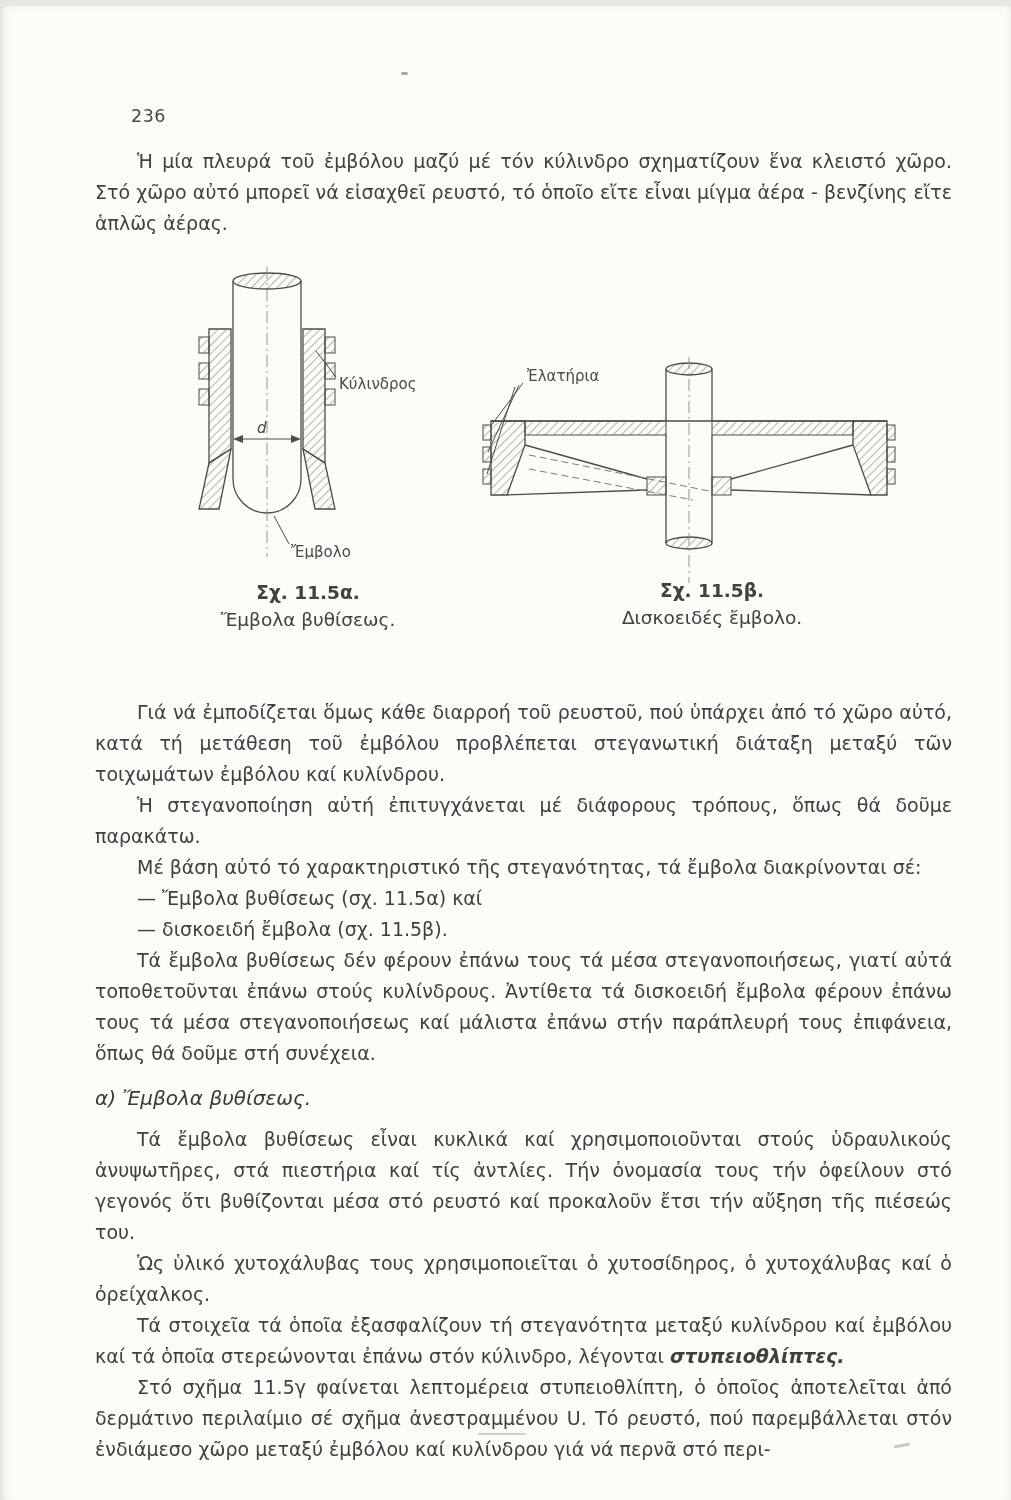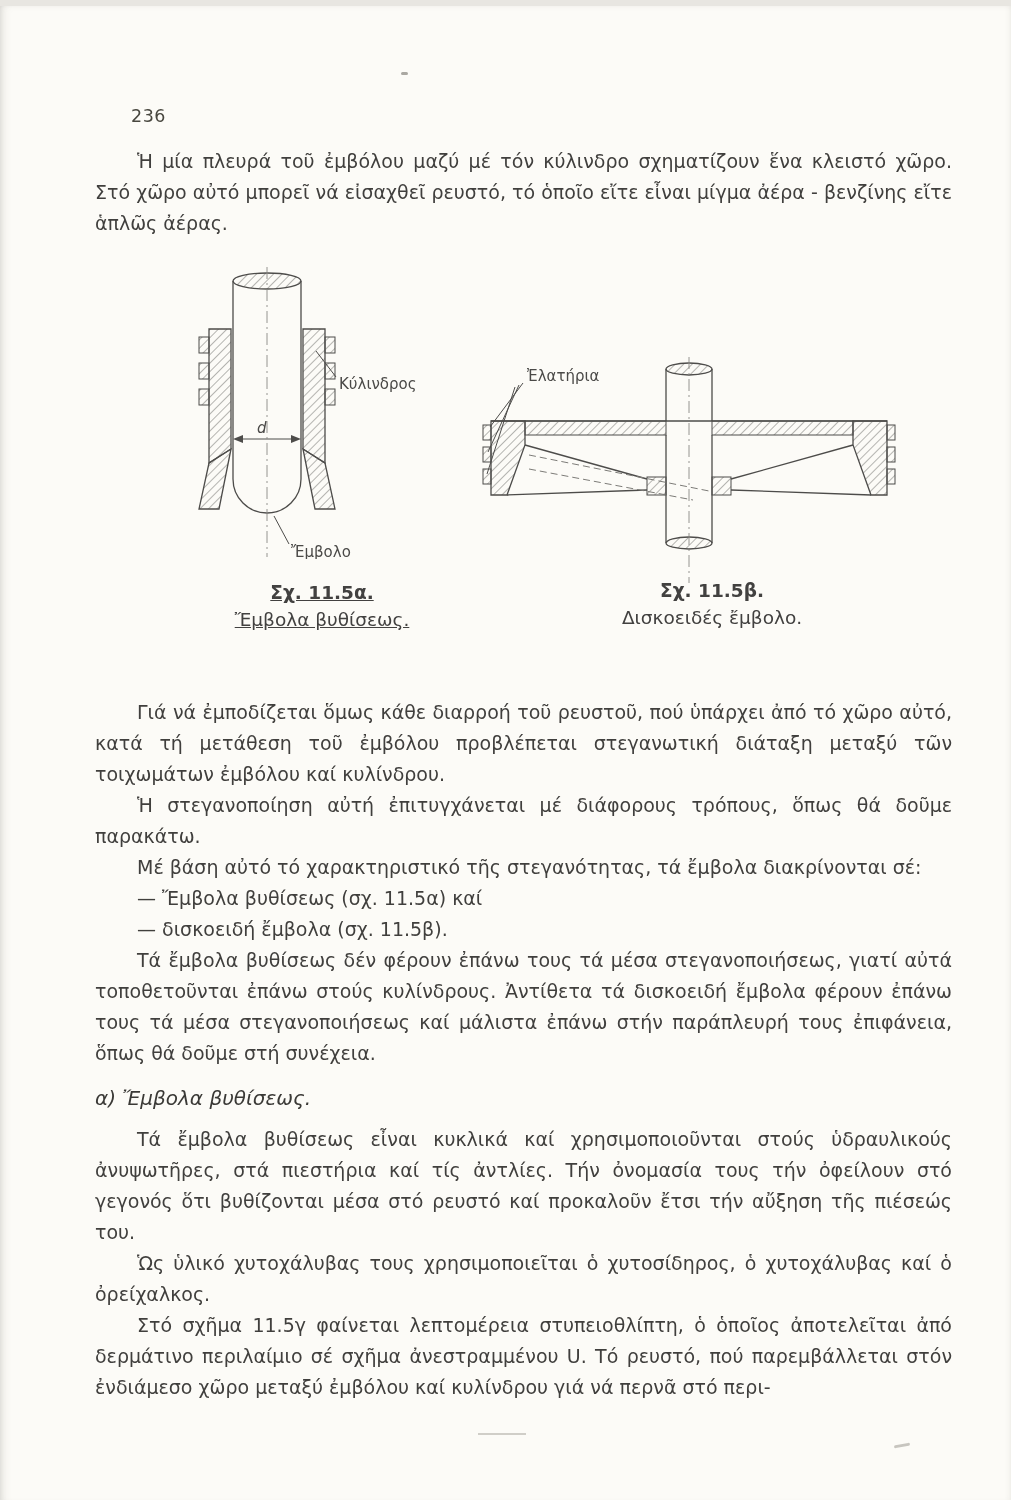--- a/index.html
+++ b/index.html
@@ -10,21 +10,21 @@
     font-family:"DejaVu Sans","Liberation Sans",sans-serif;color:#403f3d;
   }
   .page-number{position:absolute;left:131px;top:100px;font-size:17.5px;letter-spacing:.5px;color:#48473f;}
   .content{position:absolute;left:95px;top:140px;width:857px;font-size:19px;line-height:31px;text-align:justify;}
   .content p{margin:0;text-indent:42px;}
   p.after-figs{margin-top:46px;}
   .figures{position:relative;height:412px;text-indent:0;}
   .fig-a{position:absolute;left:100px;top:28px;}
   .fig-b{position:absolute;left:366px;top:118px;}
   .caption{position:absolute;text-align:center;font-size:18.5px;line-height:27px;text-indent:0;color:#424140;}
-  .cap-a{left:72px;top:340px;width:310px;text-decoration:underline;}
+  .cap-a{left:58px;top:340px;width:310px;}
   .cap-b{left:452px;top:338px;width:330px;}
   .caption .cap-num{font-weight:bold;}
   .section-heading{font-size:20px;font-weight:normal;font-style:italic;margin:14px 0 10px;text-indent:0;color:#3a3936;}
   .bi{font-weight:bold;font-style:italic;}
   svg text{font-family:"DejaVu Sans","Liberation Sans",sans-serif;font-size:15px;fill:#4a4947;}
   .artifact{position:absolute;}
   .artifact-top{left:401px;top:66px;width:7px;height:3px;background:#aaa8a2;border-radius:2px;}
   .artifact-line{left:478px;top:1427px;width:48px;height:2px;background:#d0cec8;}
   .artifact-squiggle{left:894px;top:1438px;width:16px;height:3px;background:#c7c5bf;border-radius:2px;transform:rotate(-10deg);}
 </style>
@@ -128,20 +128,21 @@
     <p>Ἡ στεγανοποίηση αὐτή ἐπιτυγχάνεται μέ διάφορους τρόπους, ὅπως θά δοῦμε παρακάτω.</p>
     <p>Μέ βάση αὐτό τό χαρακτηριστικό τῆς στεγανότητας, τά ἔμβολα διακρίνονται σέ:</p>
     <p>— Ἔμβολα βυθίσεως (σχ. 11.5α) καί</p>
     <p>— δισκοειδή ἔμβολα (σχ. 11.5β).</p>
     <p>Τά ἔμβολα βυθίσεως δέν φέρουν ἐπάνω τους τά μέσα στεγανοποιήσεως, γιατί αὐτά τοποθετοῦνται ἐπάνω στούς κυλίνδρους. Ἀντίθετα τά δισκοειδή ἔμβολα φέρουν ἐπάνω τους τά μέσα στεγανοποιήσεως καί μάλιστα ἐπάνω στήν παράπλευρή τους ἐπιφάνεια, ὅπως θά δοῦμε στή συνέχεια.</p>
 
     <div class="section-heading">α) Ἔμβολα βυθίσεως.</div>
 
     <p>Τά ἔμβολα βυθίσεως εἶναι κυκλικά καί χρησιμοποιοῦνται στούς ὑδραυλικούς ἀνυψωτῆρες, στά πιεστήρια καί τίς ἀντλίες. Τήν ὀνομασία τους τήν ὀφείλουν στό γεγονός ὅτι βυθίζονται μέσα στό ρευστό καί προκαλοῦν ἔτσι τήν αὔξηση τῆς πιέσεώς του.</p>
     <p>Ὡς ὑλικό χυτοχάλυβας τους χρησιμοποιεῖται ὁ χυτοσίδηρος, ὁ χυτοχάλυβας καί ὁ ὀρείχαλκος.</p>
+    <p><span>Τά στοιχεῖα τά ὁποῖα ἐξασφαλίζουν τή στεγανότητα μεταξύ κυλίνδρου καί ἐμβόλου καί τά ὁποῖα στερεώνονται ἐπάνω στόν κύλινδρο, λέγονται </span><span class="bi">στυπειοθλίπτες.</span></p>
     <p>Στό σχῆμα 11.5γ φαίνεται λεπτομέρεια στυπειοθλίπτη, ὁ ὁποῖος ἀποτελεῖται ἀπό δερμάτινο περιλαίμιο σέ σχῆμα ἀνεστραμμένου U. Τό ρευστό, πού παρεμβάλλεται στόν ἐνδιάμεσο χῶρο μεταξύ ἐμβόλου καί κυλίνδρου γιά νά περνᾶ στό περι-</p>
 
   </div>
 
   <div class="artifact artifact-top"></div>
   <div class="artifact artifact-line"></div>
   <div class="artifact artifact-squiggle"></div>
 
 </div>
 

